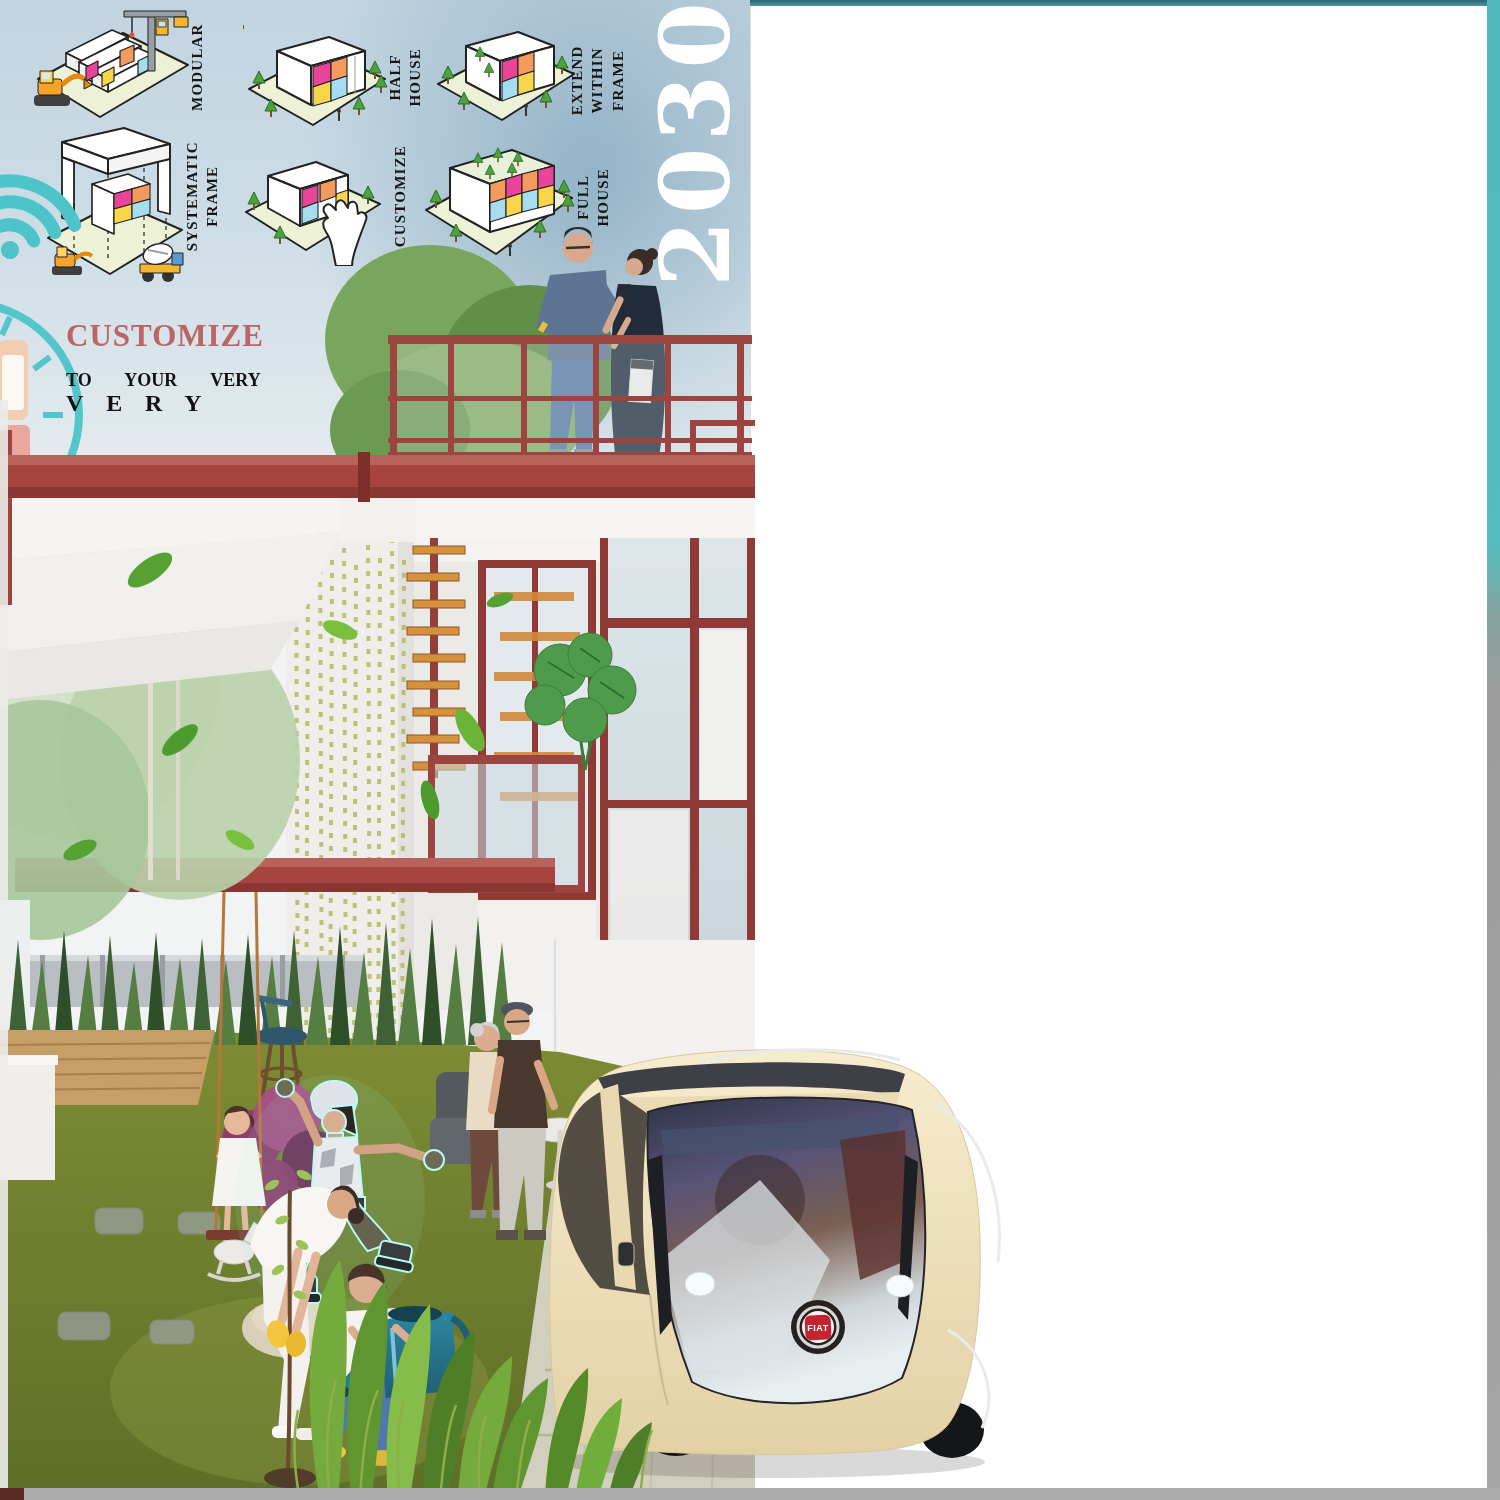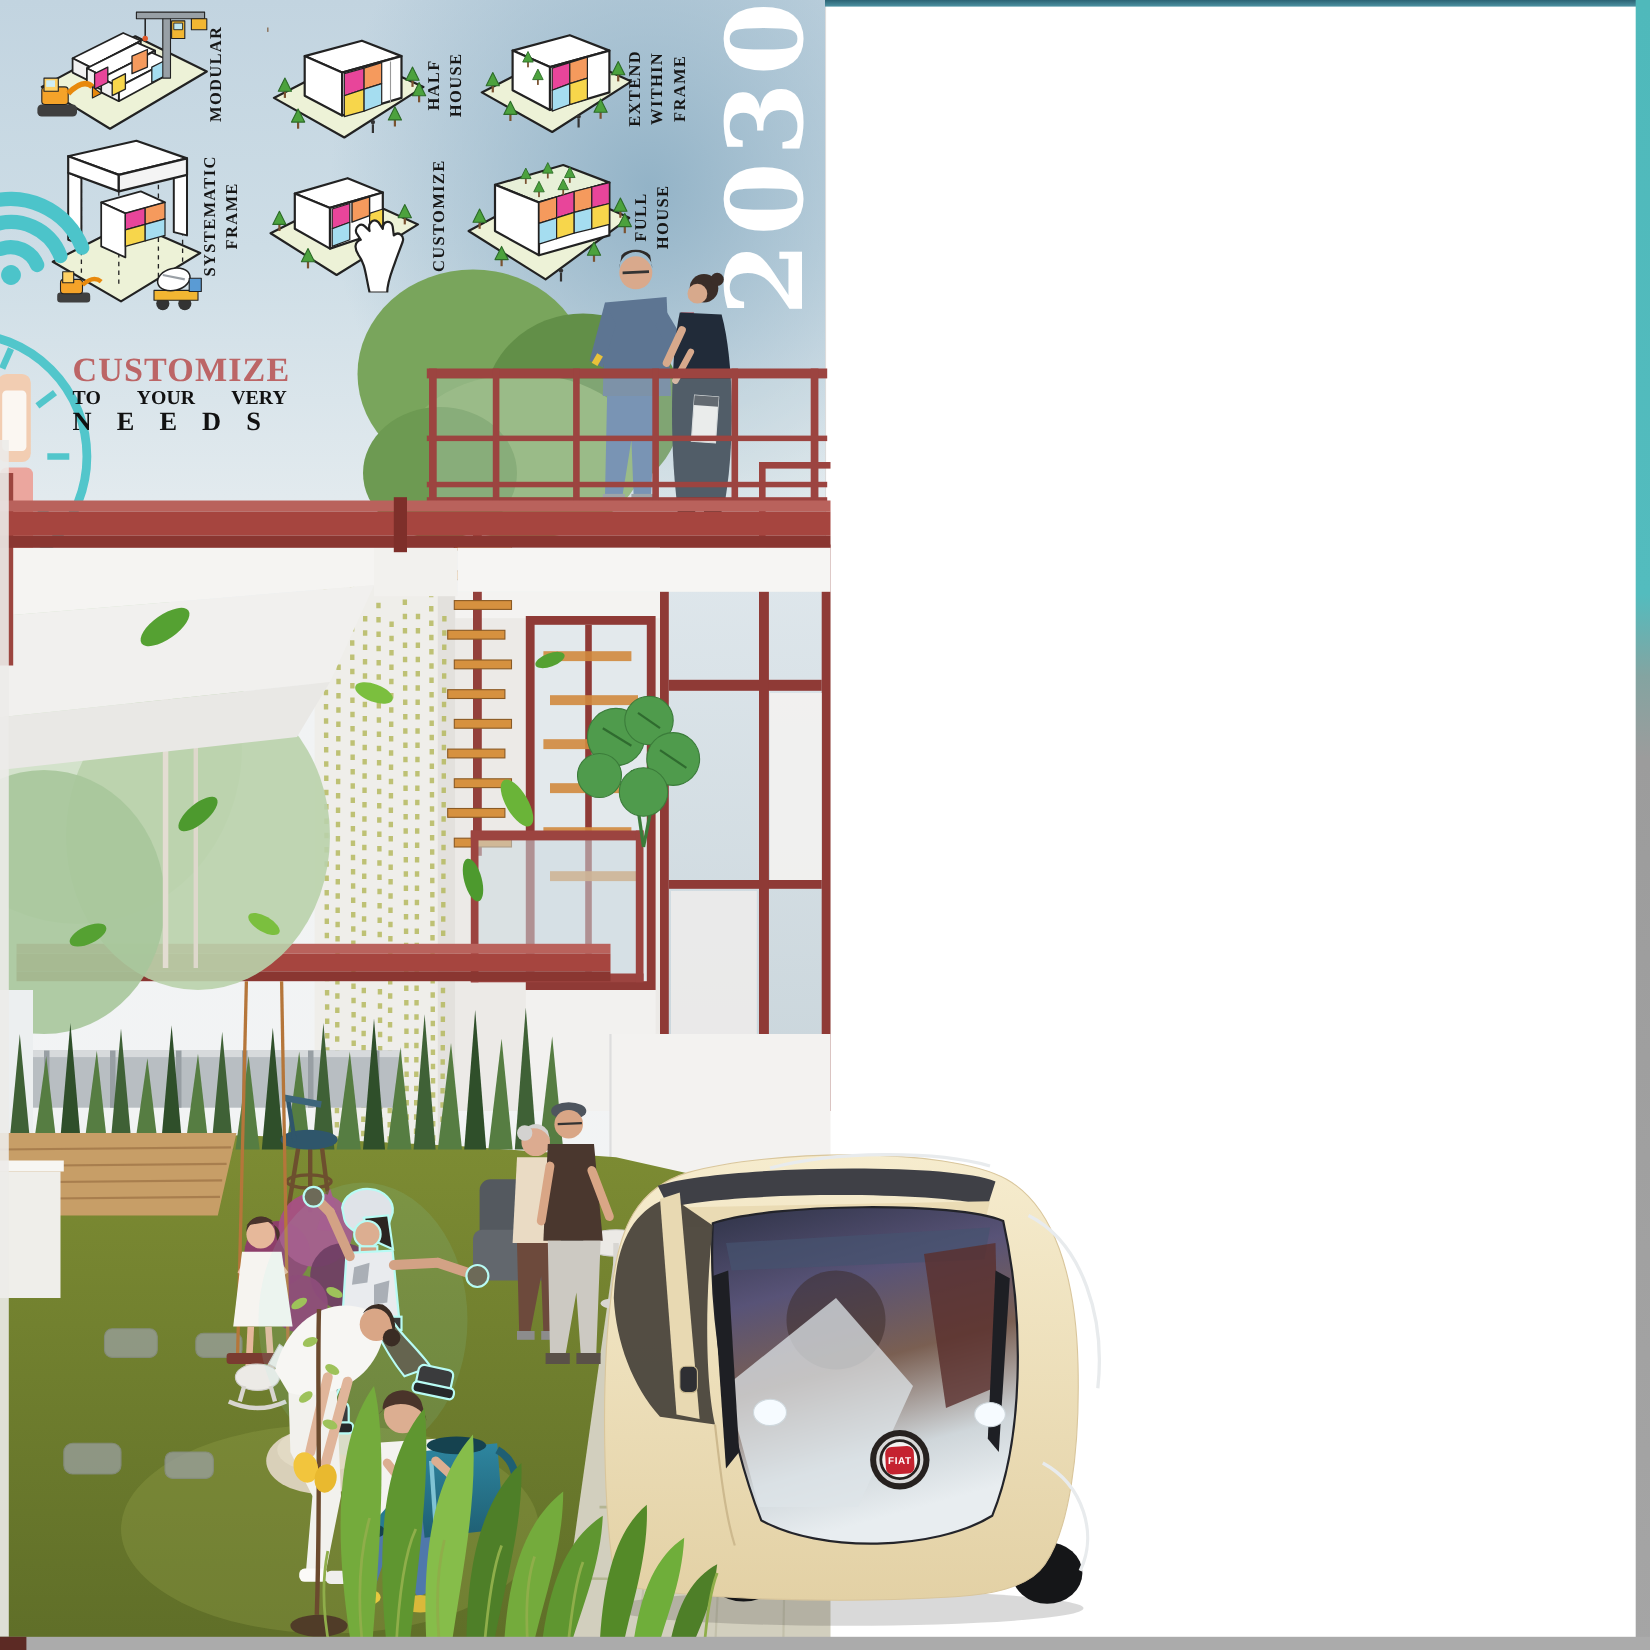--- a/index.html
+++ b/index.html
@@ -27,21 +27,21 @@
      letter-spacing:1.2px;color:#161616;white-space:pre-line;text-align:center;}
   
   #year-label{position:absolute;left:640px;top:8px;width:112px;height:266px;display:flex;
      align-items:center;justify-content:center;}
   #year-label span{transform:rotate(-90deg);font-family:"DejaVu Serif",serif;font-weight:bold;
      font-size:96px;letter-spacing:6px;color:#ffffff;white-space:nowrap;}
   
   #tagline{position:absolute;left:66px;top:320px;width:226px;}
   #tagline .t1{font-size:31px;font-weight:bold;color:#bc6566;letter-spacing:1px;line-height:1;}
   #tagline .t2{font-size:18px;font-weight:bold;color:#111;word-spacing:1.6em;white-space:nowrap;
-     line-height:1.15;margin-top:0;}
+     line-height:1.15;margin-top:19px;}
   #tagline .t3{font-size:24px;font-weight:bold;color:#111;letter-spacing:.95em;line-height:1.05;}
   .edge-icon{position:absolute;}
   #scene{position:absolute;left:0;top:200px;width:1040px;height:1300px;}
 </style>
 </head>
 <body>
 
 <div id="board">
 
   <div id="right-panel"></div>
@@ -260,21 +260,21 @@
         <line x1="200" y1="62" x2="184" y2="74"></line>
         <line x1="200" y1="178" x2="184" y2="166"></line>
         <line x1="160" y1="22" x2="152" y2="40"></line>
         <line x1="160" y1="218" x2="152" y2="200"></line>
       </g>
     </svg>
 
     <div id="tagline">
       <div class="t1">CUSTOMIZE</div>
       <div class="t2">TO YOUR VERY</div>
-      <div class="t3">NEEDS</div>
+      <div class="t3">VERY</div>
     </div>
   </div>
 
   <svg id="scene" viewBox="0 0 1040 1300">
     <defs>
       <linearGradient id="grassG" x1="0" y1="0" x2="0" y2="1">
         <stop offset="0" stop-color="#7d8c33"></stop>
           <stop offset="1" stop-color="#5f6e28"></stop>
       </linearGradient>
       <linearGradient id="windG" x1="0" y1="0" x2=".25" y2="1">

